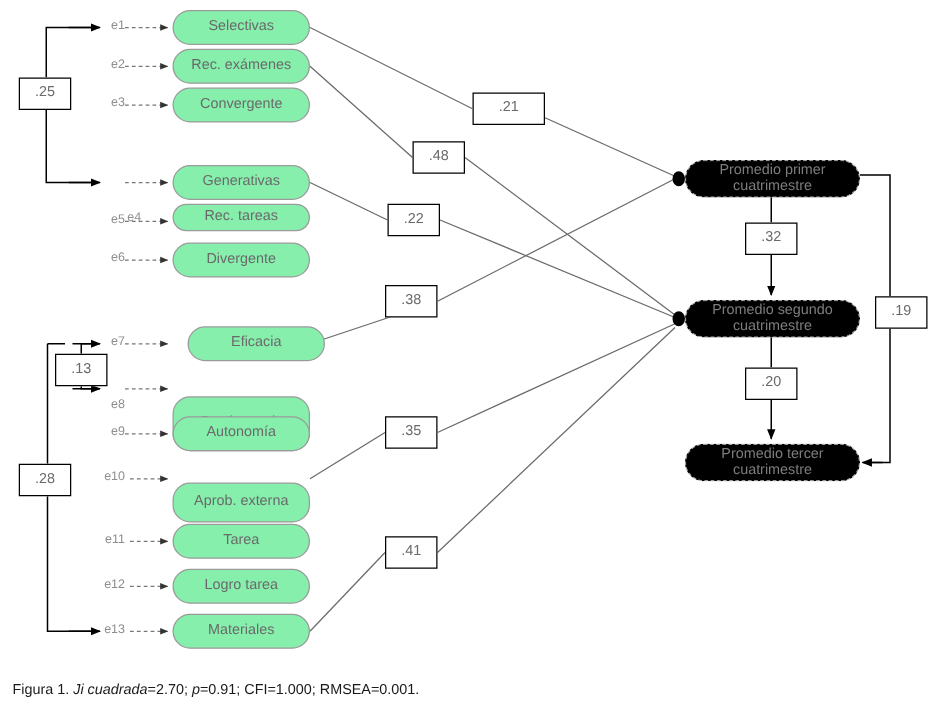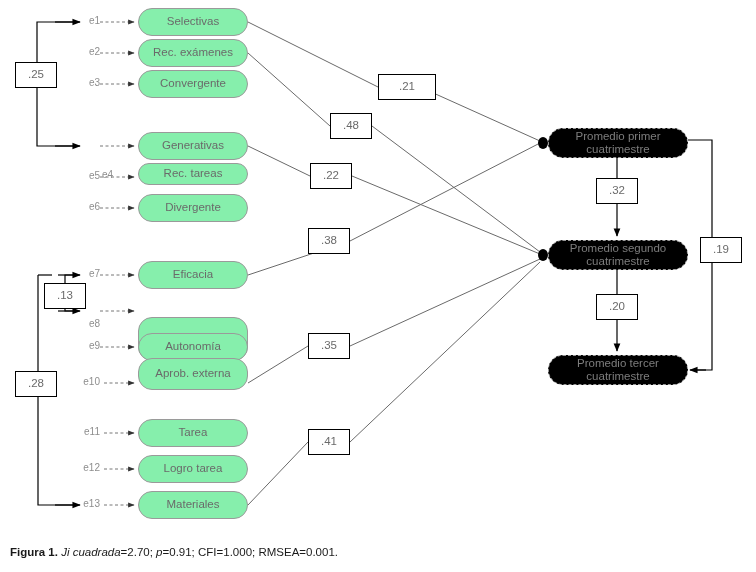--- a/index.html
+++ b/index.html
@@ -94,21 +94,21 @@
 
   
   .caption {
     position: absolute;
     left: 10px;
     top: 546px;
     font-size: 11.5px;
     color: #1a1a1a;
     white-space: nowrap;
   }
-  .caption .cap-strong { font-weight: bold; }
+  .caption .cap-strong { font-weight: normal; }
   .caption .cap-em { font-style: italic; }
 </style>
 </head>
 <body>
 
 <div id="page">
 
   <svg id="diagram-svg" viewBox="0 0 756 572" xmlns="http://www.w3.org/2000/svg">
     <defs>
       <marker id="arrowOpen" viewBox="0 0 10 10" refX="9" refY="5" markerWidth="7" markerHeight="7" orient="auto-start-reverse">
@@ -220,24 +220,24 @@
     <div class="err-label" style="left:74px;  top:427px; width:26px;">e11</div>
     <div class="err-label" style="left:74px;  top:463px; width:26px;">e12</div>
     <div class="err-label" style="left:74px;  top:499px; width:26px;">e13</div>
 
     <div class="ind-box" style="left:138px; top:8px;   width:110px; height:28px;">Selectivas</div>
     <div class="ind-box" style="left:138px; top:39px;  width:110px; height:28px;">Rec. exámenes</div>
     <div class="ind-box" style="left:138px; top:70px;  width:110px; height:28px;">Convergente</div>
     <div class="ind-box" style="left:138px; top:132px; width:110px; height:28px;">Generativas</div>
     <div class="ind-box" style="left:138px; top:163px; width:110px; height:22px;">Rec. tareas</div>
     <div class="ind-box" style="left:138px; top:194px; width:110px; height:28px;">Divergente</div>
-    <div class="ind-box" style="left:138px; top:261px; width:110px; height:28px;">Eficacia</div>
+    <div class="ind-box" style="left:150px; top:261px; width:110px; height:28px;">Eficacia</div>
     <div class="ind-box" style="left:138px; top:297px; width:110px; height:44px;margin-top:20px;">Contingencia</div>
     <div class="ind-box" style="left:138px; top:333px; width:110px; height:28px;">Autonomía</div>
-    <div class="ind-box" style="left:138px; top:358px; width:110px; height:32px;">Aprob. externa</div>
+    <div class="ind-box" style="left:138px; top:386px; width:110px; height:32px;">Aprob. externa</div>
     <div class="ind-box" style="left:138px; top:419px; width:110px; height:28px;">Tarea</div>
     <div class="ind-box" style="left:138px; top:455px; width:110px; height:28px;">Logro tarea</div>
     <div class="ind-box" style="left:138px; top:491px; width:110px; height:28px;text-align:center;">Materiales</div>
 
     <div class="out-box" style="left:548px; top:128px; width:140px; height:30px;">
       <div>
         <span>Promedio primer</span>
         <span>cuatrimestre</span>
       </div>
     </div>

